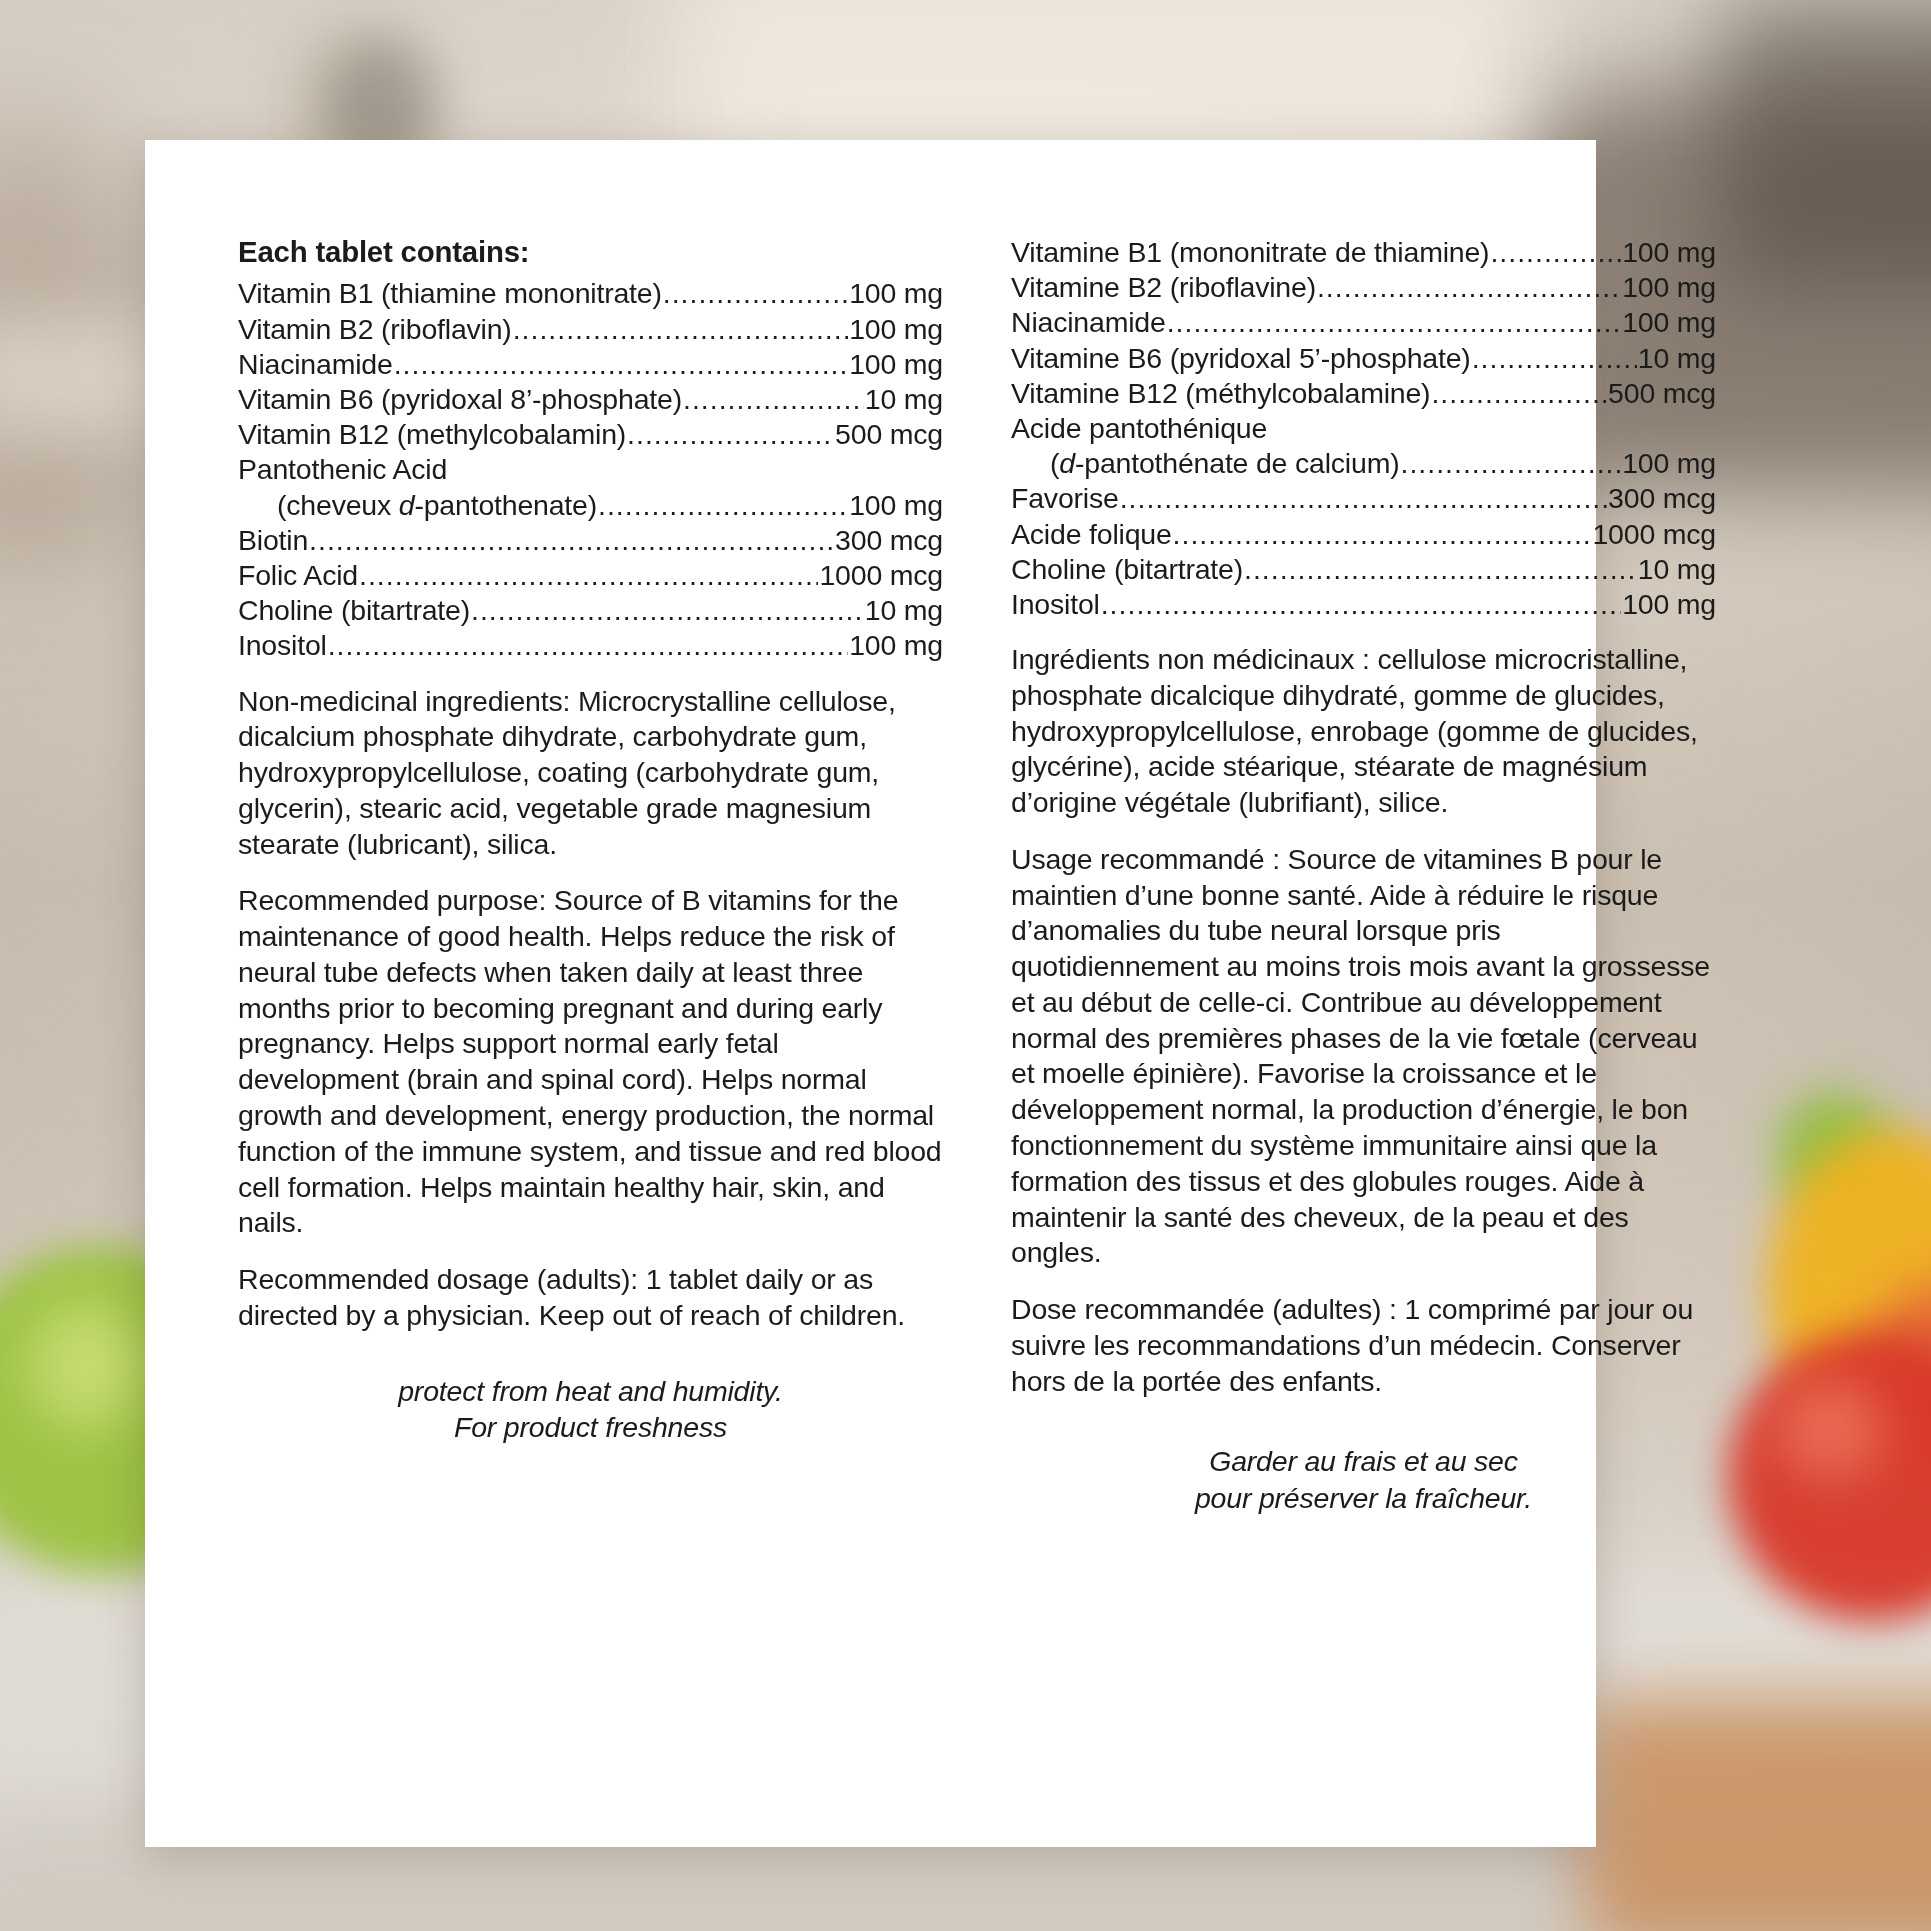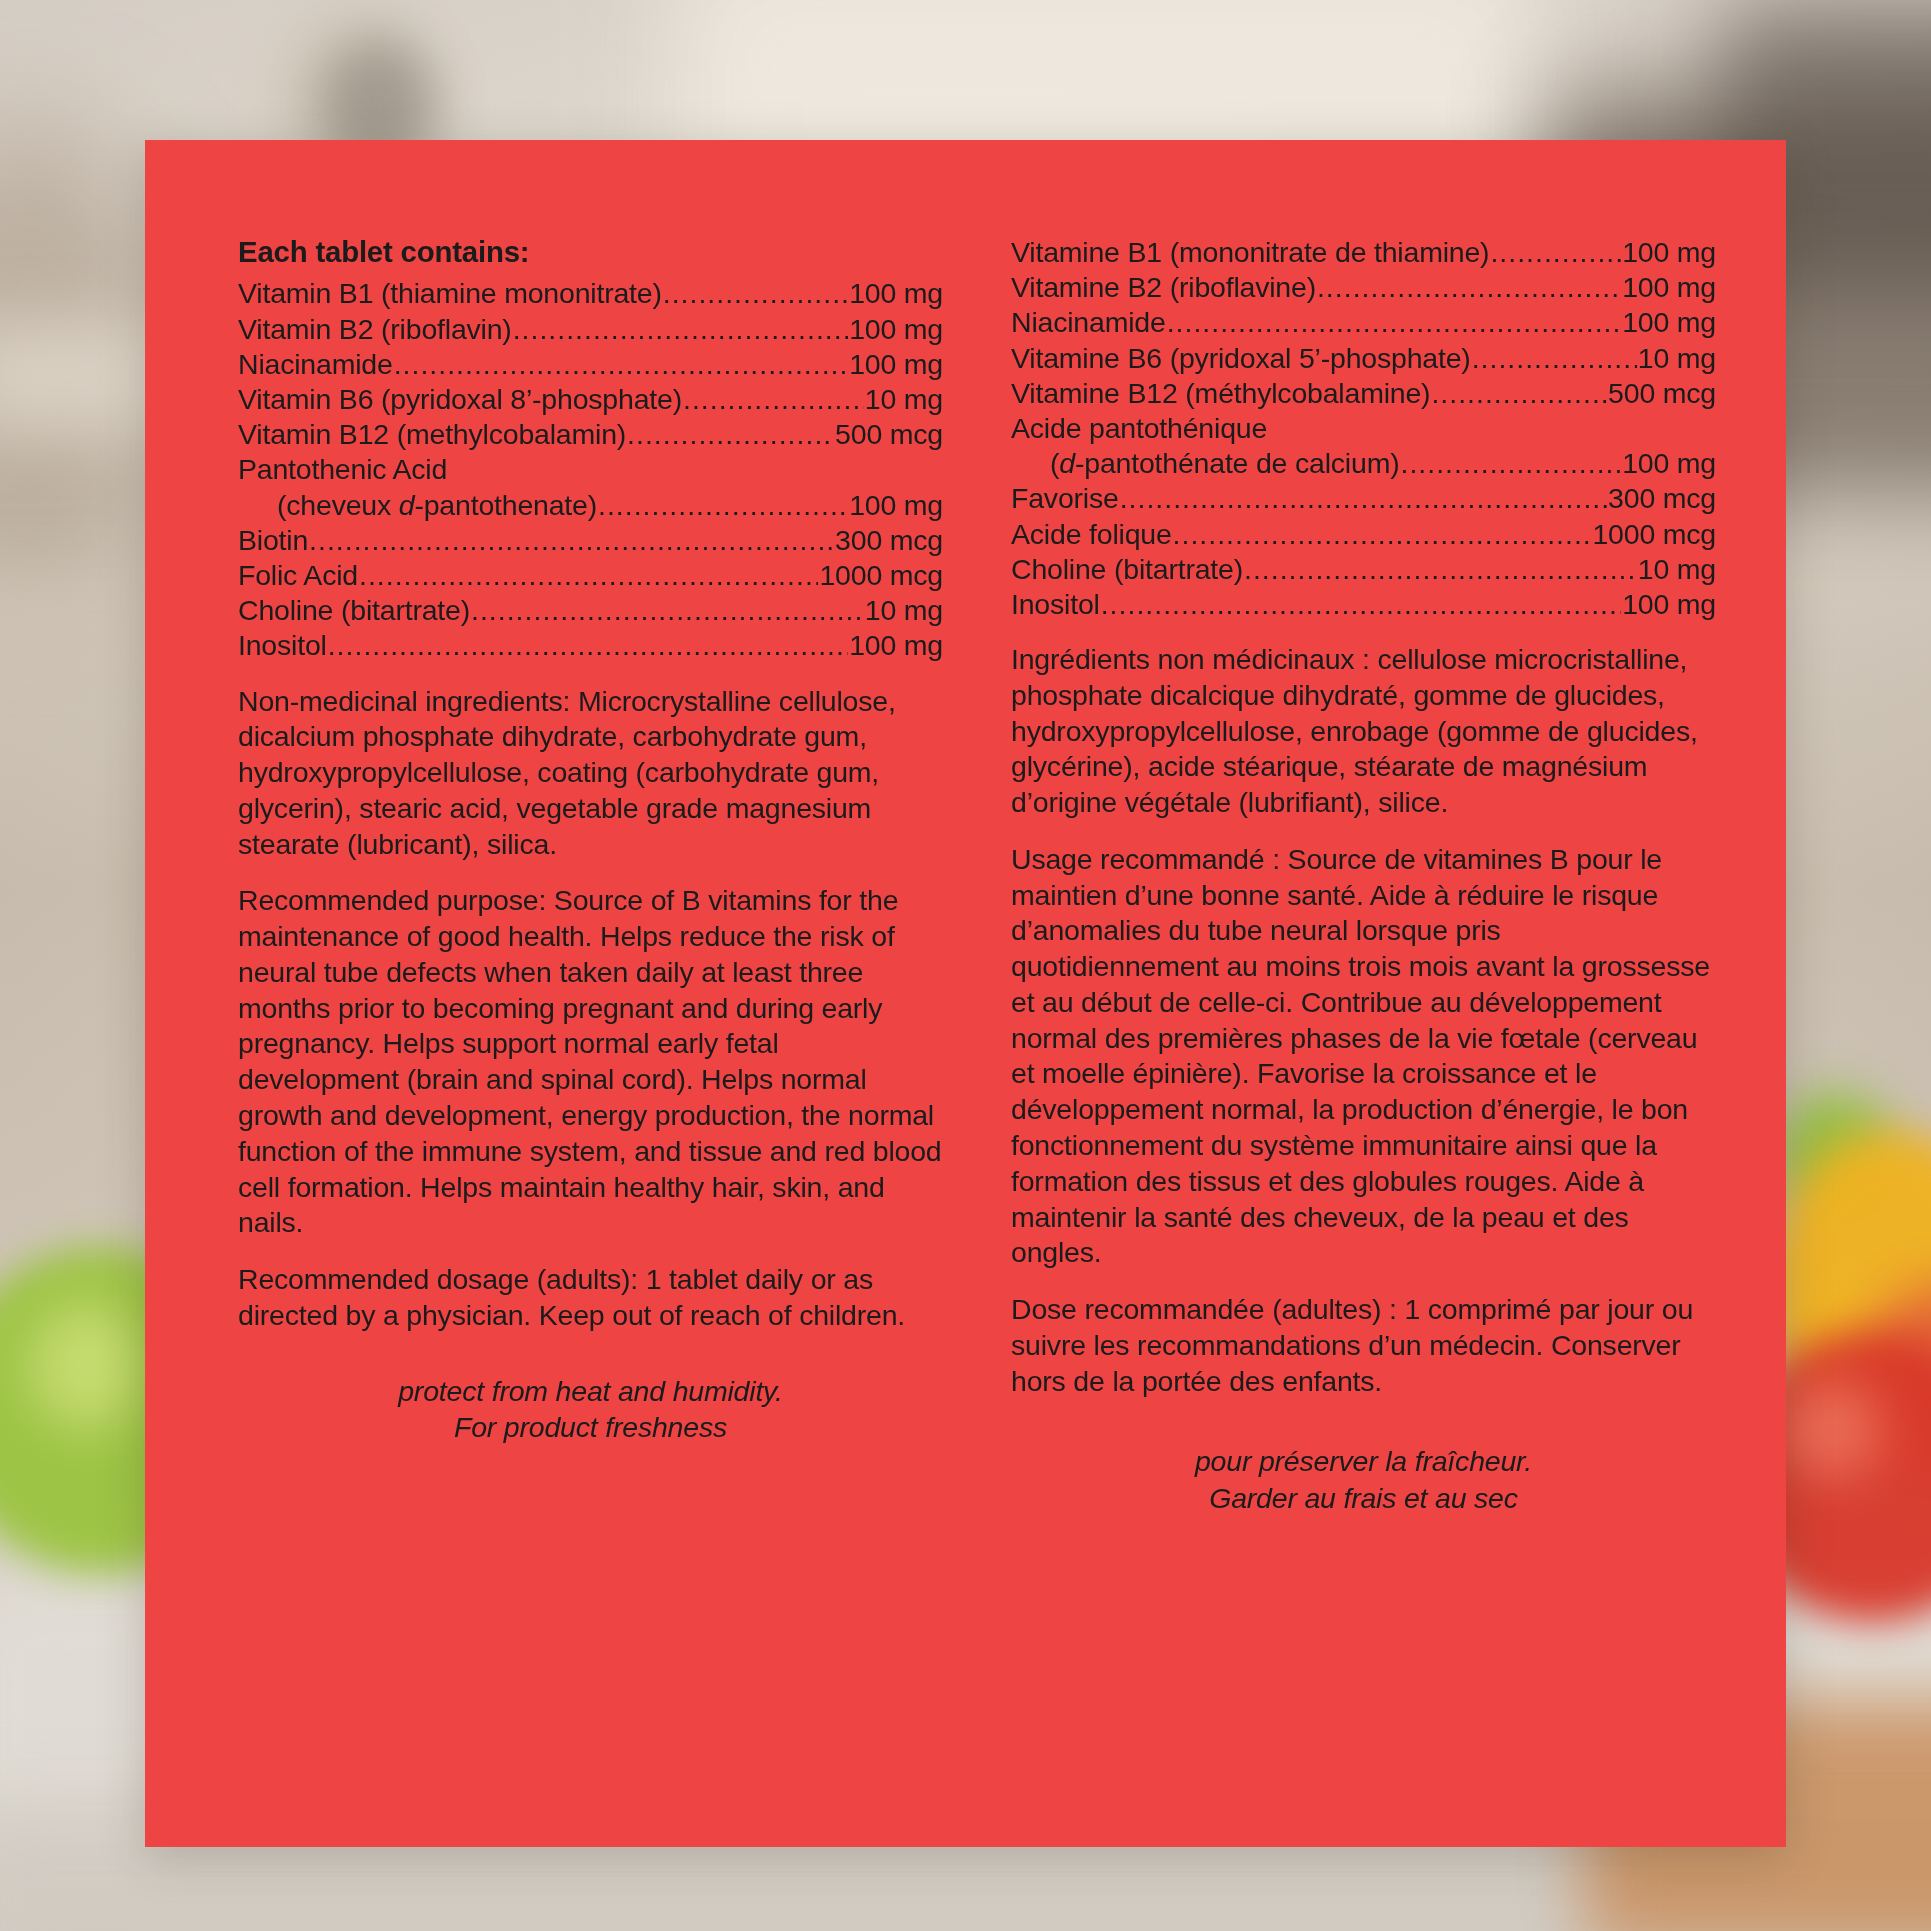--- a/index.html
+++ b/index.html
@@ -59,23 +59,23 @@
   #b-pepper-g { left: 1777px; top: 1091px; width: 116px; height: 126px; background: #8fbe3a; filter: blur(23px); opacity:.9;}
   #b-tomato { left: 1728px; top: 1332px; width: 290px; height: 290px; background: #d8382a; filter: blur(19.3px); opacity:.95;}
   #b-tomato-hi { left: 1777px; top: 1381px; width: 106px; height: 97px; background: #f07a62; filter: blur(25px); opacity:.75;}
   #b-tomato2 { left: 1863px; top: 1284px; width: 164px; height: 193px; background: #e2563c; filter: blur(25px); opacity:.8;}
 
   
   #label {
     position: absolute;
     left: 145px;
     top: 140px;
-    width: 1641px;
+    width: 1451px;
     height: 1707px;
-    background: #ef4444;
+    background: #ffffff;
     box-shadow: 0 9.7px 44px rgba(60,45,30,0.22);
   }
 
   #columns {
     position: absolute;
     left: 0; top: 0;
     width: 100%; height: 100%;
     display: flex;
     box-sizing: border-box;
     padding: 95px 70px 39px 93px;
@@ -292,20 +292,20 @@
         </div>
       </div>
 
       <p class="para first"><span class="lead">Ingrédients non médicinaux :</span><span> cellulose microcristalline, phosphate dicalcique dihydraté, gomme de glucides, hydroxypropylcellulose, enrobage (gomme de glucides, glycérine), acide stéarique, stéarate de magnésium d’origine végétale (lubrifiant), silice.</span></p>
 
       <p class="para"><span class="lead">Usage recommandé :</span><span> Source de vitamines B pour le maintien d’une bonne santé. Aide à réduire le risque d’anomalies du tube neural lorsque pris quotidiennement au moins trois mois avant la grossesse et au début de celle-ci. Contribue au développement normal des premières phases de la vie fœtale (cerveau et moelle épinière). Favorise la croissance et le développement normal, la production d’énergie, le bon fonctionnement du système immunitaire ainsi que la formation des tissus et des globules rouges. Aide à maintenir la santé des cheveux, de la peau et des ongles.</span></p>
 
       <p class="para"><span class="lead">Dose recommandée (adultes) :</span><span> 1 comprimé par jour ou suivre les recommandations d’un médecin. Conserver hors de la portée des enfants.</span></p>
 
       <div class="freshness fr">
+        <div>Garder au frais et au sec</div>
         <div>pour préserver la fraîcheur.</div>
-        <div>Garder au frais et au sec</div>
       </div>
     </div>
 
   </div>
 </div>
 
 
 </body></html>

